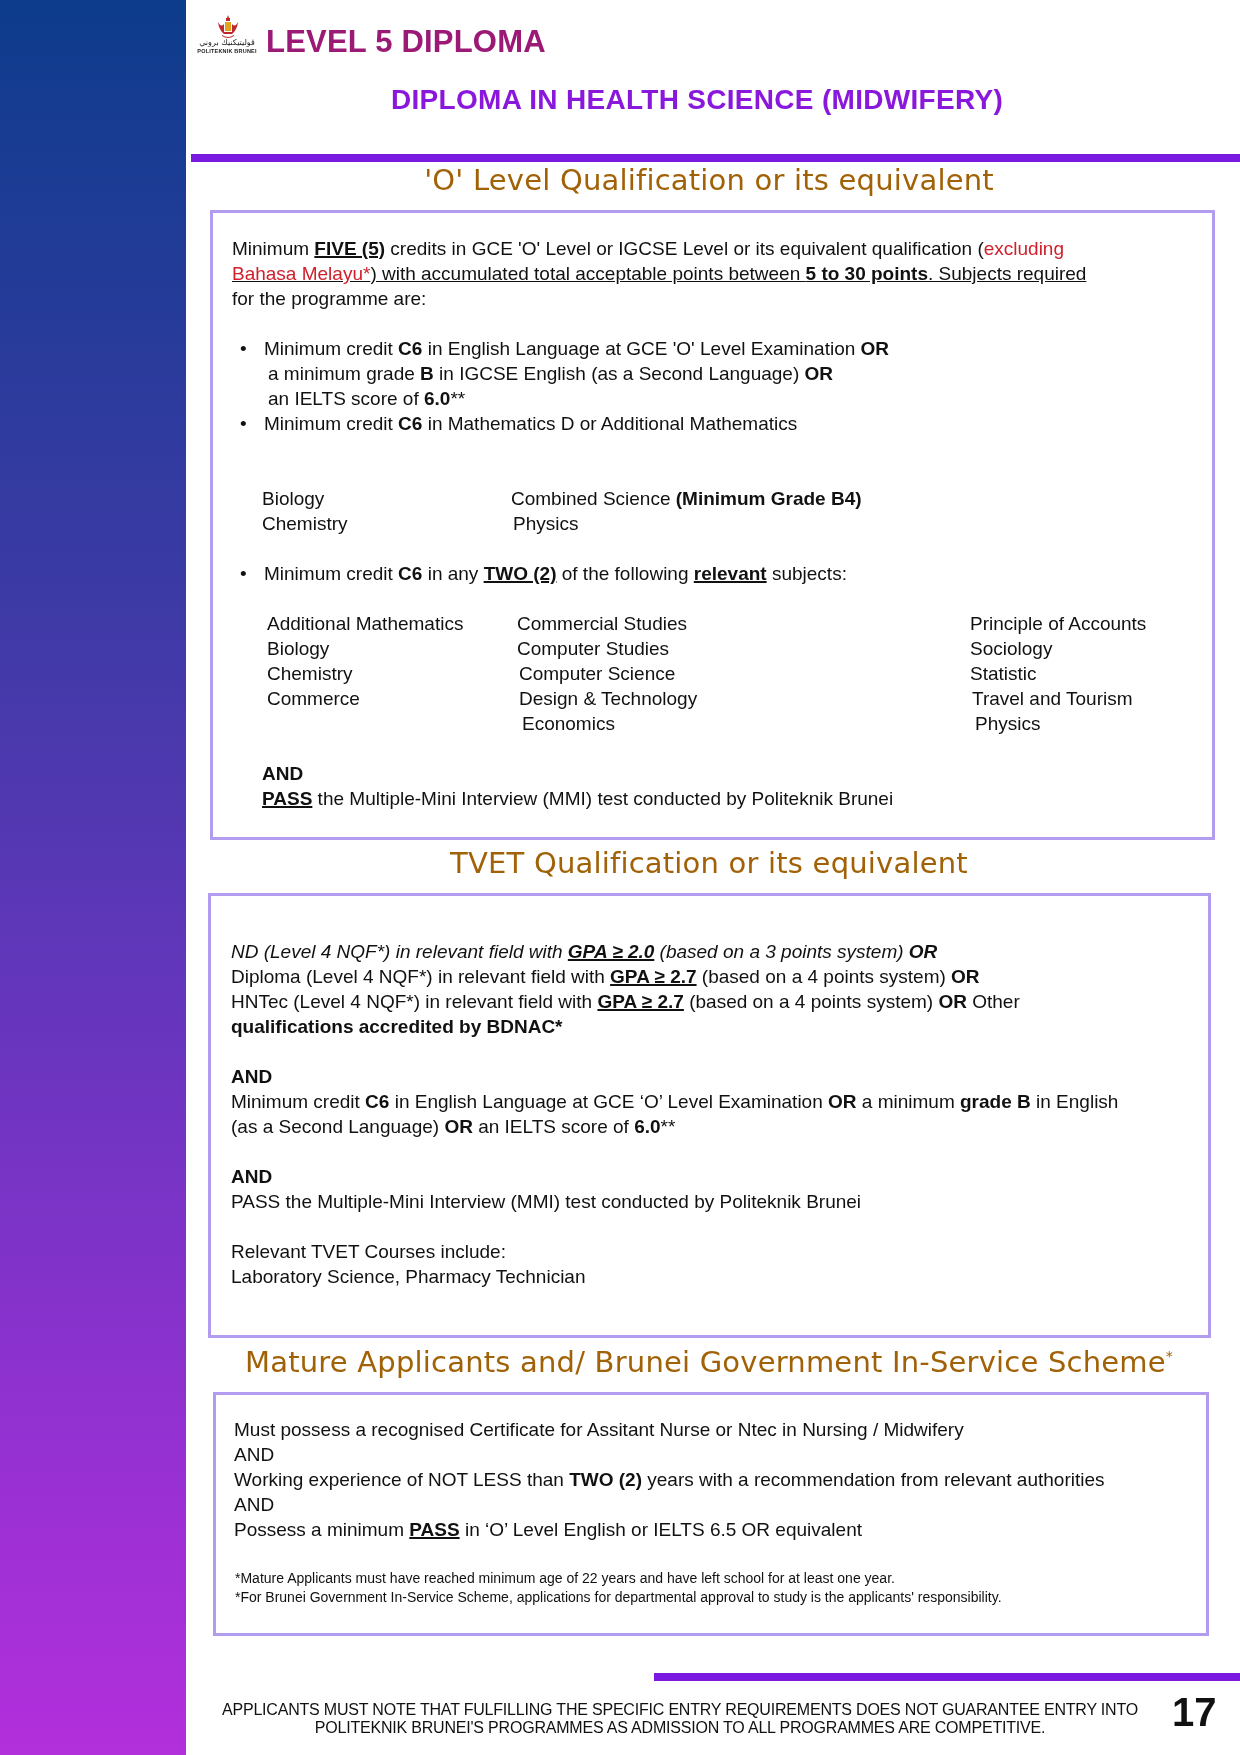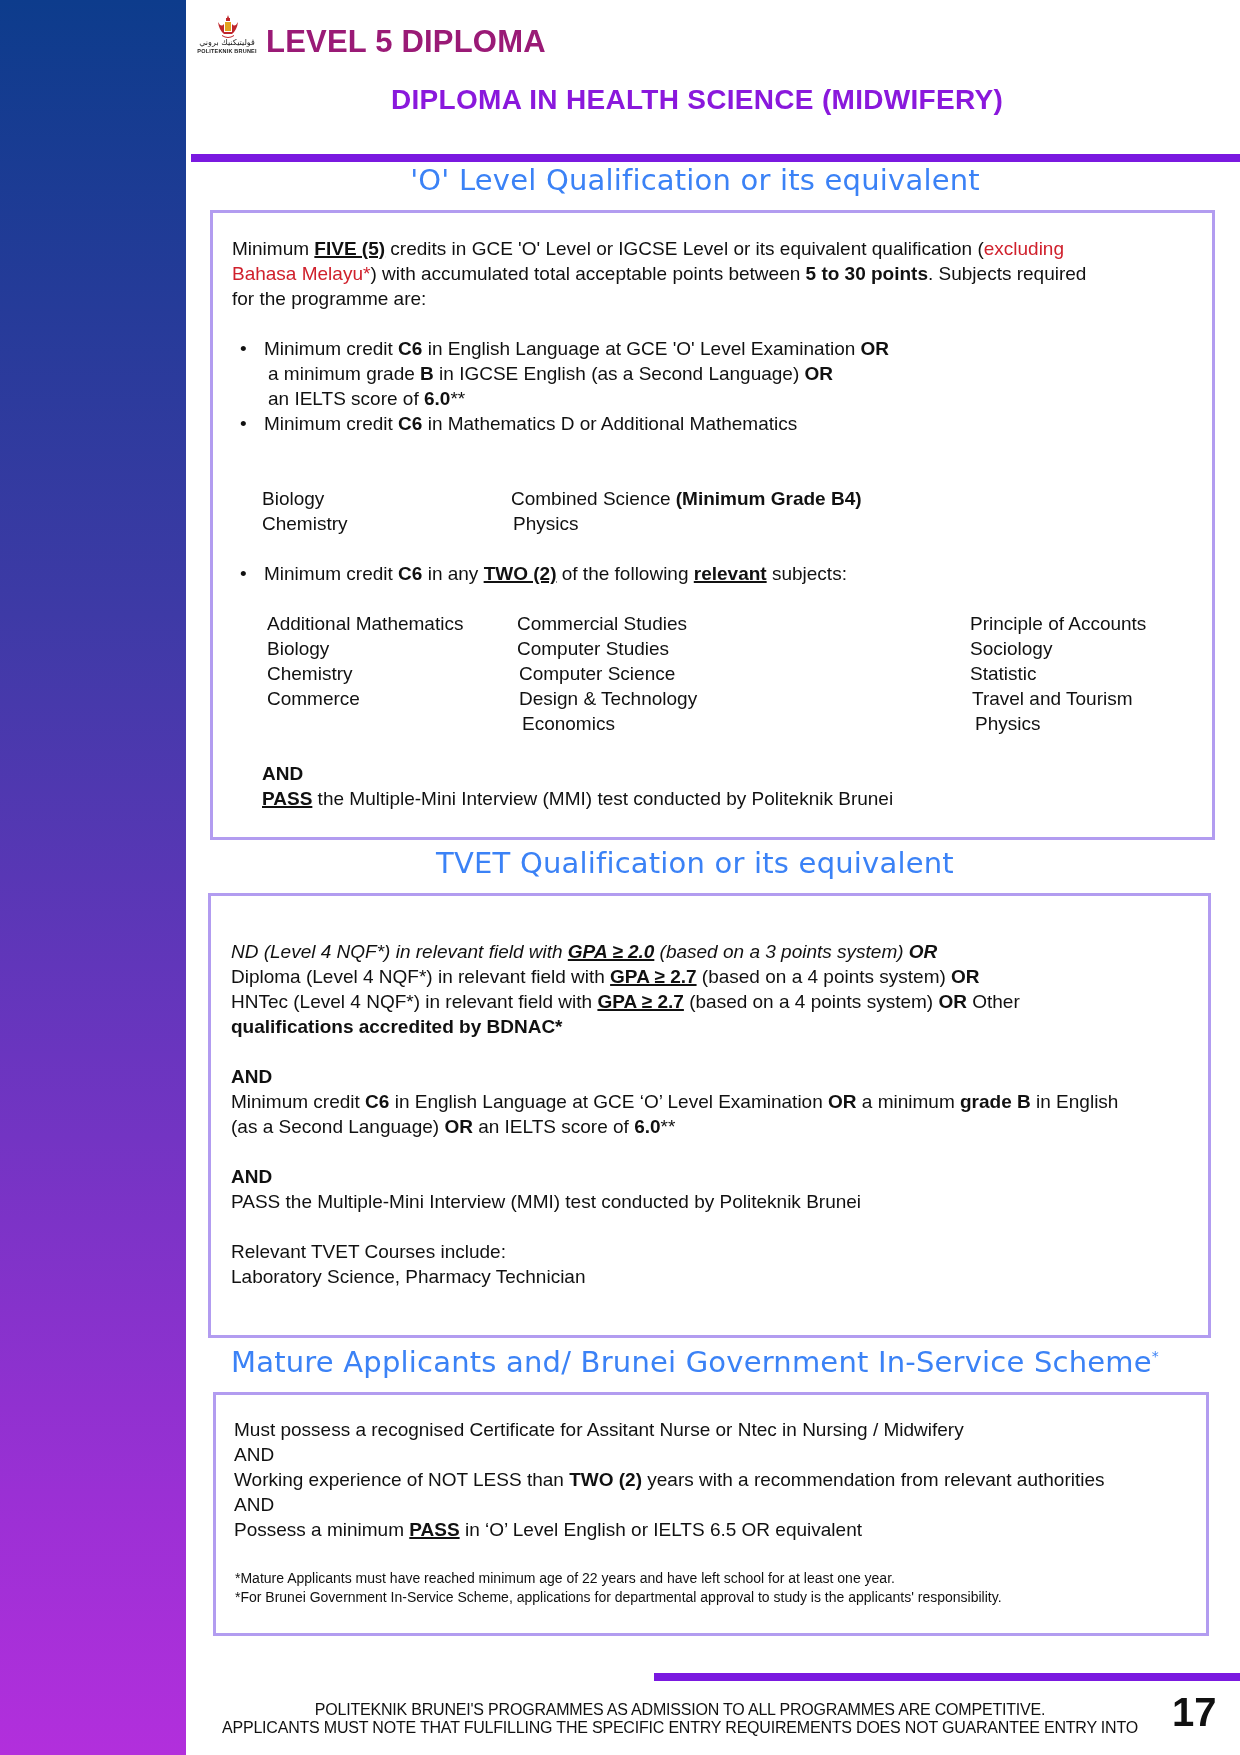--- a/index.html
+++ b/index.html
@@ -13,21 +13,21 @@
   .logo .crest { position: absolute; left: 18px; top: 0; width: 26px; height: 24px; }
   .logo .jawi { position: absolute; left: 2px; top: 25px; width: 56px; font-size: 8px; text-align: center; color: #222; font-family: "DejaVu Sans", sans-serif; line-height: 8px; }
   .logo .latin { position: absolute; left: 0; top: 34px; width: 60px; font-size: 5.5px; letter-spacing: 0.2px; text-align: center; color: #222; font-weight: bold; }
 
   .level-title { position: absolute; left: 266px; top: 24px; font-size: 31px; font-weight: bold; color: #9a1a76; letter-spacing: 0.2px; font-family: "Liberation Sans", sans-serif; }
   .diploma-title { position: absolute; left: 186px; width: 1022px; top: 84px; text-align: center; font-size: 28px; font-weight: bold; color: #8a18dc; letter-spacing: 0.3px; }
 
   .top-rule { position: absolute; left: 191px; top: 154px; width: 1049px; height: 8px; background: #7a19e0; }
   .bottom-rule { position: absolute; left: 654px; top: 1673px; width: 586px; height: 8px; background: #7a19e0; }
 
-  .section-heading { position: absolute; left: 186px; width: 1018px; text-align: center; font-size: 29px; color: #3b82f6; font-family: "DejaVu Sans", sans-serif; font-weight: normal; letter-spacing: 0.2px; }
+  .section-heading { position: absolute; left: 200px; width: 1018px; text-align: center; font-size: 29px; color: #a16207; font-family: "DejaVu Sans", sans-serif; font-weight: normal; letter-spacing: 0.2px; }
   .box { position: absolute; border: 3px solid #b29cf0; background: #fff; }
 
   .txt { position: absolute; font-size: 19px; line-height: 25px; color: #111; white-space: nowrap; }
   .red { color: #d0202c; }
   b, .b { font-weight: bold; }
   .u { text-decoration: underline; text-decoration-thickness: 2px; }
 
   ul.bullets { list-style: none; }
   ul.bullets li { position: relative; padding-left: 32px; }
   ul.bullets li::before { content: "\2022"; position: absolute; left: 8px; top: 0; }
@@ -59,21 +59,21 @@
 <div class="level-title">LEVEL 5 DIPLOMA</div>
 <div class="diploma-title">DIPLOMA IN HEALTH SCIENCE (MIDWIFERY)</div>
 <div class="top-rule"></div>
 
 <div class="section-heading" style="top:163px;">'O' Level Qualification or its equivalent</div>
 <div class="box" style="left:210px; top:210px; width:1005px; height:630px;"></div>
 
 <div class="txt" style="left:232px; top:236px;">
   <span>Minimum </span><span class="b u">FIVE (5)</span><span> credits in GCE 'O' Level or IGCSE Level or its equivalent qualification (</span><span class="red">excluding</span>
 </div>
-<div class="txt" style="left:232px; top:261px;">
+<div class="txt" style="left:232px; top:261px;text-decoration:underline;">
   <span class="red">Bahasa Melayu*</span><span>) with accumulated total acceptable points between </span><span class="b">5 to 30 points</span><span>. Subjects required</span>
 </div>
 <div class="txt" style="left:232px; top:286px;">for the programme are:</div>
 
 <ul class="bullets txt" style="left:232px; top:336px;">
   <li>
     <span>Minimum credit </span><b>C6</b><span> in English Language at GCE 'O' Level Examination </span><b>OR</b><br>
     <span style="padding-left:4px">a minimum grade </span><b>B</b><span> in IGCSE English (as a Second Language) </span><b>OR</b><br>
     <span style="padding-left:4px">an IELTS score of </span><b>6.0</b><span>**</span>
   </li>
@@ -166,16 +166,16 @@
 </div>
 <div class="txt" style="left:234px; top:1492px;">AND</div>
 <div class="txt" style="left:234px; top:1517px;">
   <span>Possess a minimum </span><b class="u">PASS</b><span> in ‘O’ Level English or IELTS  6.5 OR equivalent</span>
 </div>
 <div class="txt small" style="left:235px; top:1569px;">*Mature Applicants must have reached minimum age of 22 years and have left school for at least one year.</div>
 <div class="txt small" style="left:235px; top:1588px;">*For Brunei Government In-Service Scheme, applications for departmental approval to study is the applicants' responsibility.</div>
 
 <div class="bottom-rule"></div>
 <div class="footer-note">
+  <div>APPLICANTS MUST NOTE THAT FULFILLING THE SPECIFIC ENTRY REQUIREMENTS DOES NOT GUARANTEE ENTRY INTO</div>
   <div>POLITEKNIK BRUNEI'S PROGRAMMES AS ADMISSION TO ALL PROGRAMMES ARE COMPETITIVE.</div>
-  <div>APPLICANTS MUST NOTE THAT FULFILLING THE SPECIFIC ENTRY REQUIREMENTS DOES NOT GUARANTEE ENTRY INTO</div>
 </div>
 <div class="page-number">17</div>
 
 </body></html>

